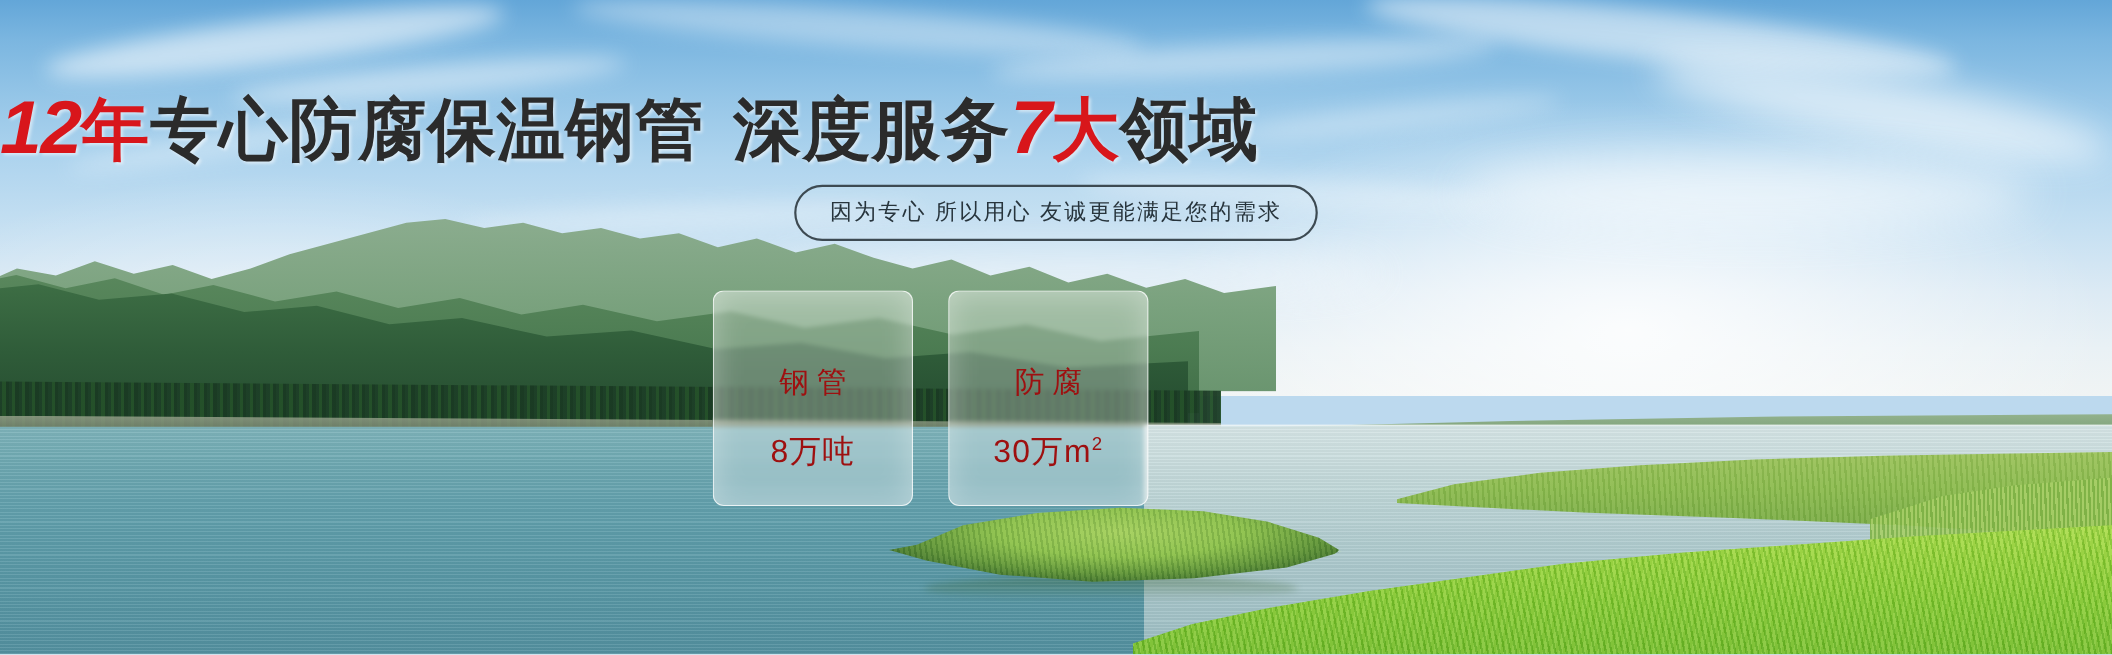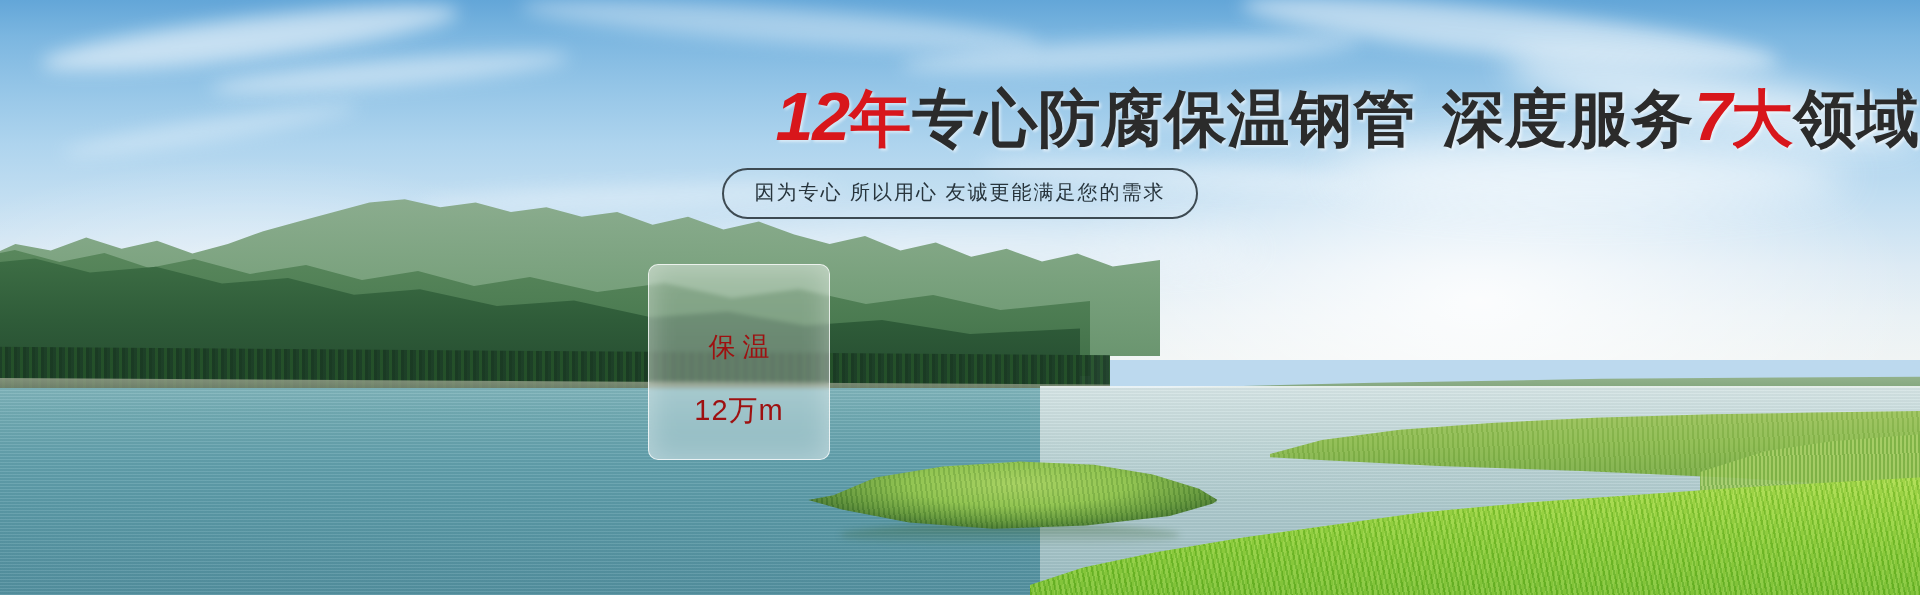--- a/index.html
+++ b/index.html
@@ -266,21 +266,21 @@
     clip-path: polygon(0% 100%, 0% 92%, 6% 78%, 14% 66%, 24% 54%, 34% 44%, 44% 34%,
                        56% 26%, 68% 20%, 80% 14%, 90% 10%, 100% 6%, 100% 100%);
     opacity: .8;
   }
 
   
   .headline {
     position: absolute;
     left: 0; top: 82px;
     width: 1920px;
-    text-align: right;
+    text-align: left;
     font-size: 62px;
     font-weight: 700;
     letter-spacing: 1px;
     line-height: 1;
     white-space: nowrap;
     color: #2b2b2b;
     text-shadow: 2px 2px 3px rgba(255,255,255,.55);
   }
   .headline .red {
     color: #d8161b;
@@ -406,22 +406,26 @@
   <div class="headline">
     <span class="red">12</span><span class="red-cn">年</span><span>专心防腐保温钢管</span><span class="gap"></span><span>深度服务</span><span class="red">7</span><span class="red-cn">大</span><span>领域</span>
   </div>
 
   <div class="subtitle-wrap">
     <div class="subtitle">因为专心 所以用心  友诚更能满足您的需求</div>
   </div>
 
   <div class="cards">
 
-
-
     <div class="card">
-      <div class="card-title">保温</div>
-      <div class="card-value"><span>12万m</span></div>
+      <div class="card-title">钢管</div>
+      <div class="card-value"><span>8万吨</span></div>
     </div>
 
+    <div class="card">
+      <div class="card-title">防腐</div>
+      <div class="card-value"><span>30万m</span><sup>2</sup></div>
+    </div>
+
+
   </div>
 
 </div>
 
 </body></html>

